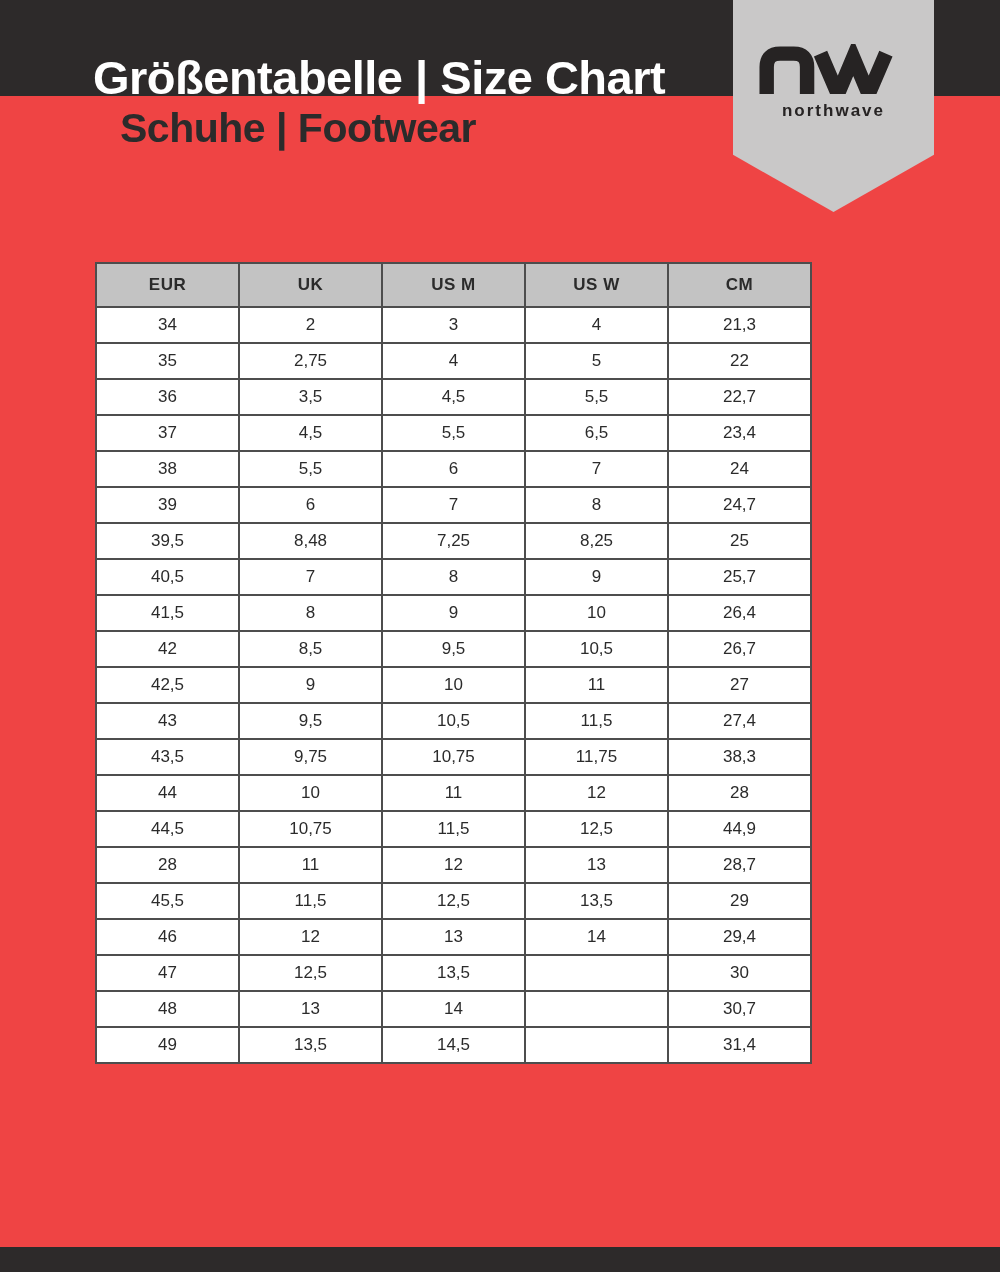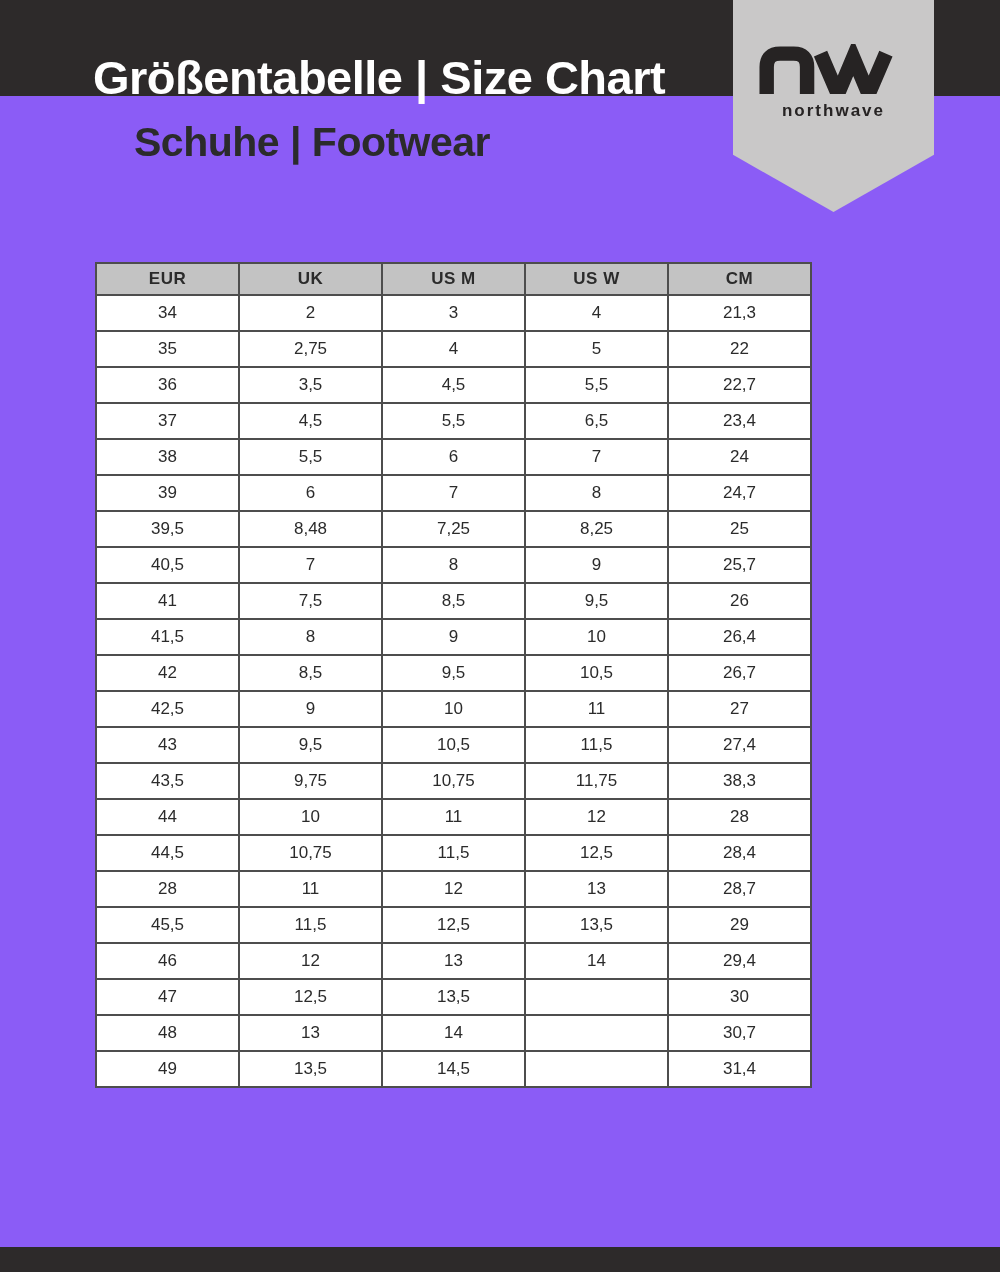--- a/index.html
+++ b/index.html
@@ -12,39 +12,39 @@
   }
   *{box-sizing:border-box;}
   html,body{margin:0;padding:0;}
   body{
     width:1000px;height:1272px;
     background:#ffffff;
     font-family:"Liberation Sans", sans-serif;
     position:relative;
     overflow:hidden;
   }
-  .page{position:relative;width:1000px;height:1272px;background:#8b5cf6;overflow:hidden;}
+  .page{position:relative;width:1000px;height:1272px;background:#ef4444;overflow:hidden;}
 
   .top-band{
     position:absolute;left:0;top:0;width:100%;height:96px;
     background:var(--band-dark);
   }
   .bottom-band{
     position:absolute;left:0;top:1247px;width:100%;height:25px;
     background:var(--band-dark);
   }
 
   .title1{
     position:absolute;left:93px;top:54px;margin:0;
     font-size:47px;font-weight:bold;line-height:1;
     letter-spacing:-0.5px;color:var(--text-white);
     white-space:nowrap;z-index:2;
   }
   .title2{
-    position:absolute;left:120px;top:106px;margin:14px;
+    position:absolute;left:120px;top:106px;margin:0;
     font-size:41px;font-weight:bold;line-height:1.1;
     letter-spacing:-0.5px;color:var(--text-dark);
     white-space:nowrap;z-index:2;
   }
 
   .badge{
     position:absolute;left:733px;top:0;width:201px;height:212px;
     background:var(--badge-gray);
     clip-path:polygon(0 0,100% 0,100% 73%,50% 100%,0 73%);
     z-index:3;
@@ -69,21 +69,21 @@
   table.size-table td{
     border:2px solid var(--border-gray);
     text-align:center;
     vertical-align:middle;
     color:var(--text-dark);
     width:143px;
     overflow:hidden;
   }
   table.size-table th{
     background:var(--header-gray);
-    height:32px;
+    height:44px;
     font-size:17px;
     font-weight:bold;
     letter-spacing:0.5px;
     margin-left:44px;
   }
   table.size-table td{
     background:#ffffff;
     height:36px;
     font-size:17px;
     font-weight:normal;
@@ -168,27 +168,20 @@
           <td>25</td>
         </tr>
         <tr>
           <td>40,5</td>
           <td>7</td>
           <td>8</td>
           <td>9</td>
           <td>25,7</td>
         </tr>
         <tr>
-          <td>41</td>
-          <td>7,5</td>
-          <td>8,5</td>
-          <td>9,5</td>
-          <td>26</td>
-        </tr>
-        <tr>
           <td>41,5</td>
           <td>8</td>
           <td>9</td>
           <td>10</td>
           <td>26,4</td>
         </tr>
         <tr>
           <td>42</td>
           <td>8,5</td>
           <td>9,5</td>
@@ -221,21 +214,21 @@
           <td>10</td>
           <td>11</td>
           <td>12</td>
           <td>28</td>
         </tr>
         <tr>
           <td>44,5</td>
           <td>10,75</td>
           <td>11,5</td>
           <td>12,5</td>
-          <td>28,4</td>
+          <td>44,9</td>
         </tr>
         <tr>
           <td>28</td>
           <td>11</td>
           <td>12</td>
           <td>13</td>
           <td>28,7</td>
         </tr>
         <tr>
           <td>45,5</td>

